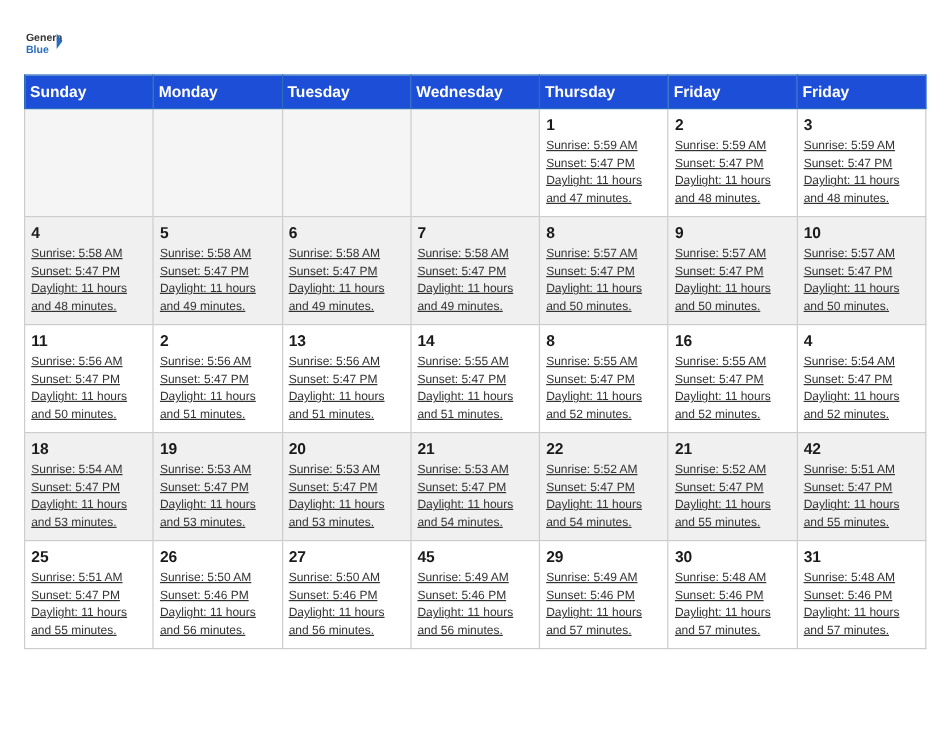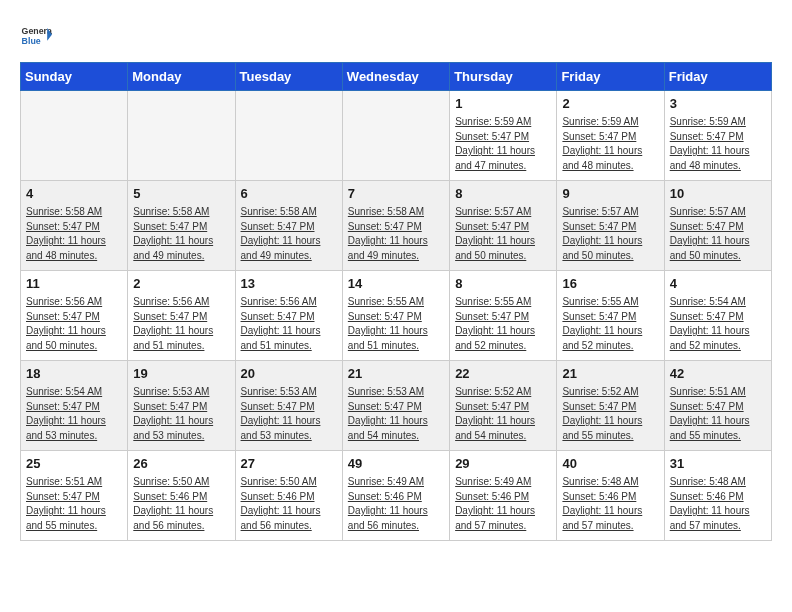--- a/index.html
+++ b/index.html
@@ -279,33 +279,33 @@
 Sunset: 5:46 PM
 Daylight: 11 hours and 56 minutes.</div>
         </td>
         <td>
           <span class="day-number">27</span>
           <div class="day-info" style="white-space: pre-line;">Sunrise: 5:50 AM
 Sunset: 5:46 PM
 Daylight: 11 hours and 56 minutes.</div>
         </td>
         <td>
-          <span class="day-number">49</span>
+          <span class="day-number">45</span>
           <div class="day-info" style="white-space: pre-line;">Sunrise: 5:49 AM
 Sunset: 5:46 PM
 Daylight: 11 hours and 56 minutes.</div>
         </td>
         <td>
           <span class="day-number">29</span>
           <div class="day-info" style="white-space: pre-line;">Sunrise: 5:49 AM
 Sunset: 5:46 PM
 Daylight: 11 hours and 57 minutes.</div>
         </td>
         <td>
-          <span class="day-number">40</span>
+          <span class="day-number">30</span>
           <div class="day-info" style="white-space: pre-line;">Sunrise: 5:48 AM
 Sunset: 5:46 PM
 Daylight: 11 hours and 57 minutes.</div>
         </td>
         <td>
           <span class="day-number">31</span>
           <div class="day-info" style="white-space: pre-line;">Sunrise: 5:48 AM
 Sunset: 5:46 PM
 Daylight: 11 hours and 57 minutes.</div>
         </td>

